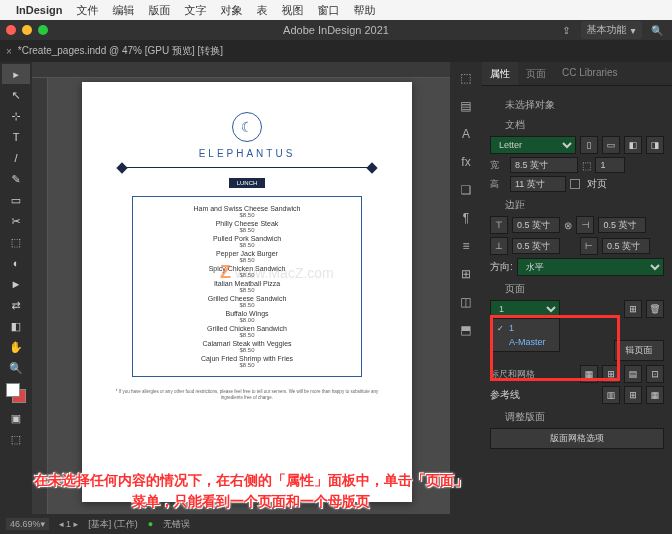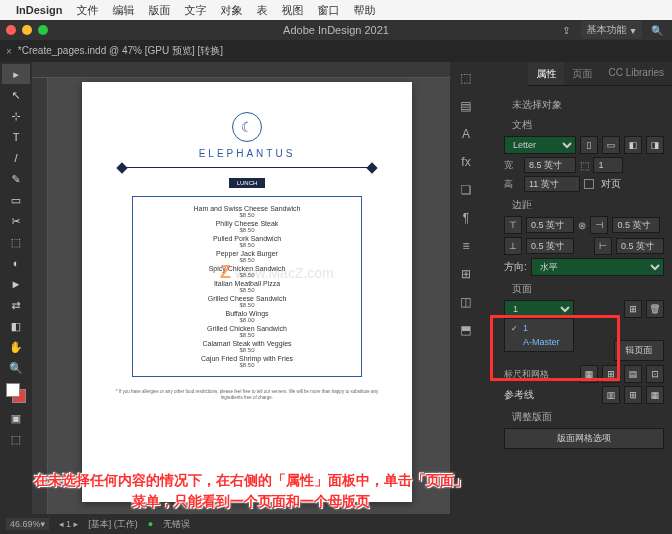--- a/index.html
+++ b/index.html
@@ -47,26 +47,26 @@
 .menu-item-food { margin: 2px 0; }
 .food-name { font-size: 7px; color: #333; }
 .food-price { font-size: 6px; color: #555; }
 .disclaimer { font-size: 4.5px; color: #666; margin-top: 12px; line-height: 1.3; }
 .watermark { position: absolute; top: 200px; left: 45%; color: rgba(150,150,150,0.25); font-size: 14px; pointer-events: none; }
 .watermark-z { color: rgba(255,100,0,0.6); font-size: 18px; font-weight: bold; }
 
 .right-strip { width: 32px; background: #2d2d2d; display: flex; flex-direction: column; padding: 4px 2px; gap: 4px; }
 .strip-icon { width: 28px; height: 24px; display: flex; align-items: center; justify-content: center; color: #aaa; font-size: 12px; cursor: pointer; }
 
-.right-panel { width: 190px; background: #2d2d2d; color: #ccc; font-size: 10px; display: flex; flex-direction: column; align-items: flex-end; }
+.right-panel { width: 190px; background: #2d2d2d; color: #ccc; font-size: 10px; display: flex; flex-direction: column; }
 .panel-tabs { display: flex; height: 24px; border-bottom: 1px solid #1a1a1a; font-size: 10px; }
 .panel-tab { padding: 5px 8px; color: #888; cursor: pointer; }
 .panel-tab.active { color: #fff; background: #333; }
 .panel-content { padding: 6px 8px; flex: 1; overflow: hidden; }
-.prop-label { color: #aaa; font-size: 10px; margin: 6px 8px 4px; }
+.prop-label { color: #aaa; font-size: 10px; margin: 6px 15px 4px; }
 .prop-row { display: flex; align-items: center; gap: 4px; margin: 3px 0; }
 .prop-select { background: #14532d; border: 1px solid #1a1a1a; color: #ccc; padding: 2px 4px; font-size: 9px; flex: 1; }
 .prop-input { background: #3a3a3a; border: 1px solid #1a1a1a; color: #ccc; padding: 2px 4px; font-size: 9px; width: 48px; }
 .icon-btn { width: 18px; height: 18px; background: #3a3a3a; border: 1px solid #1a1a1a; display: flex; align-items: center; justify-content: center; font-size: 9px; color: #ccc; cursor: pointer; }
 .dim-label { font-size: 9px; color: #aaa; width: 16px; }
 .long-btn { background: #3a3a3a; border: 1px solid #1a1a1a; color: #ccc; padding: 3px 6px; font-size: 9px; text-align: center; cursor: pointer; }
 .checkbox { width: 10px; height: 10px; border: 1px solid #888; margin-right: 3px; }
 
 .highlight-box { border: 3px solid #ff3030; position: absolute; right: 52px; top: 315px; width: 130px; height: 66px; z-index: 10; pointer-events: none; }
 .pages-dropdown { position: relative; }
@@ -232,21 +232,21 @@
       <div class="prop-label">文档</div>
       <div class="prop-row">
         <select class="prop-select"><option>Letter</option></select>
         <div class="icon-btn">▯</div>
         <div class="icon-btn">▭</div>
         <div class="icon-btn">◧</div>
         <div class="icon-btn">◨</div>
       </div>
       <div class="prop-row">
         <span class="dim-label">宽</span>
-        <input class="prop-input" style="width: 52px;" value="8.5 英寸">
+        <input class="prop-input" style="width: 68px;" value="8.5 英寸">
         <span style="color:#aaa;font-size:10px">⬚</span>
         <input class="prop-input" style="width: 30px;" value="1">
       </div>
       <div class="prop-row">
         <span class="dim-label">高</span>
         <input class="prop-input" style="width: 56px;" value="11 英寸">
         <span class="checkbox"></span>
         <span>对页</span>
       </div>
       <div class="prop-label">边距</div>

